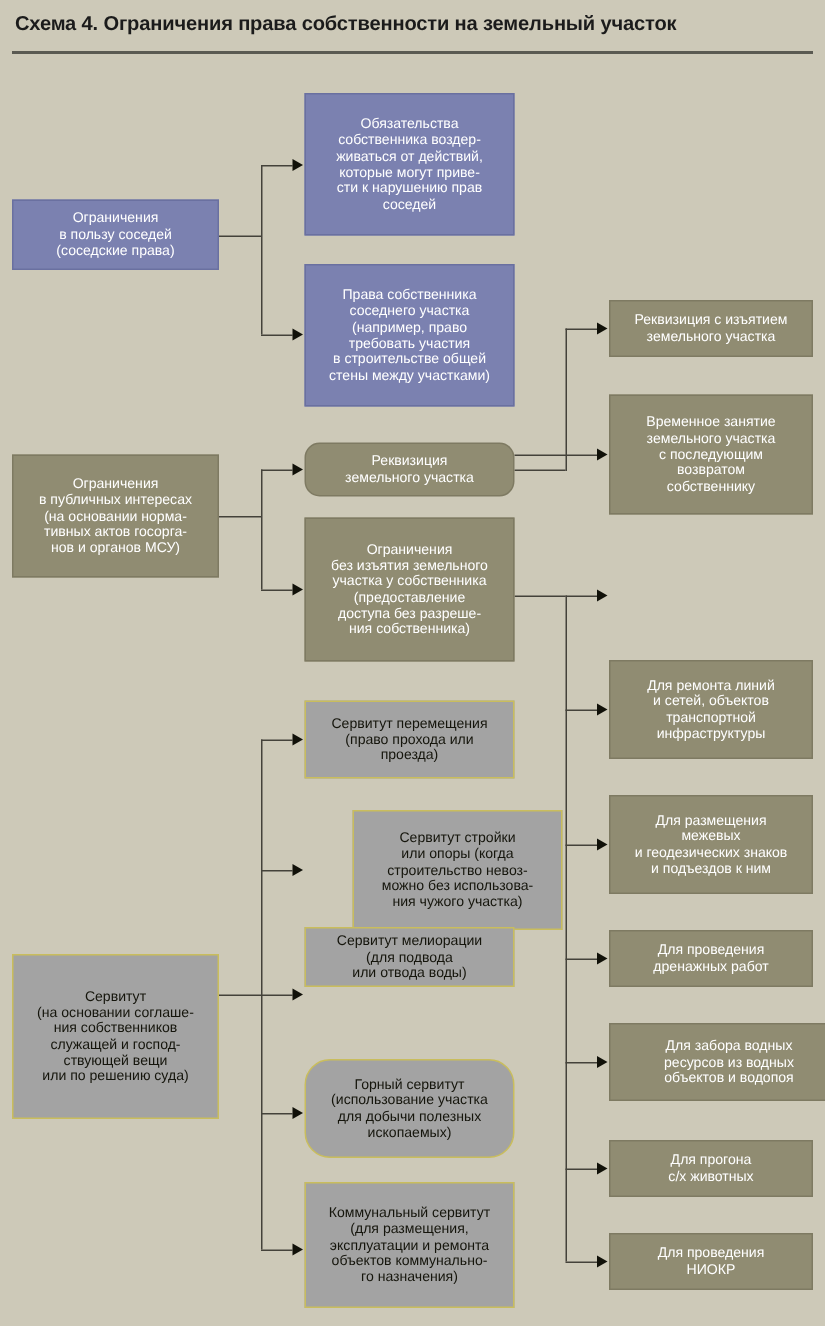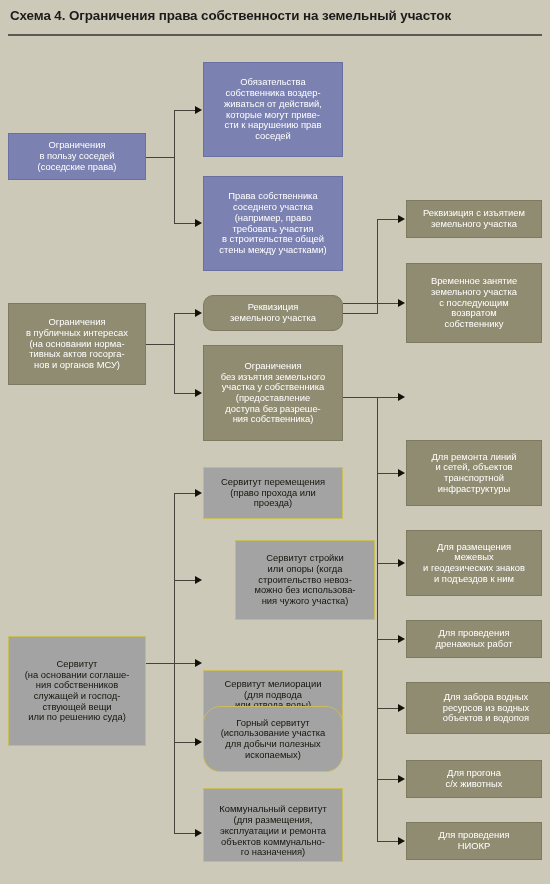--- a/index.html
+++ b/index.html
@@ -97,29 +97,29 @@
   </div>
 
   <div class="box yellow" style="left:203px;top:467px;width:140px;height:52px;">
     <span>Сервитут перемещения<br>(право прохода или<br>проезда)</span>
   </div>
 
   <div class="box yellow" style="left:203px;top:540px;width:140px;height:80px;margin-left:32px;">
     <span>Сервитут стройки<br>или опоры (когда<br>строительство невоз-<br>можно без использова-<br>ния чужого участка)</span>
   </div>
 
-  <div class="box yellow" style="left:203px;top:670px;width:140px;height:50px;">
+  <div class="box yellow" style="left:203px;top:618px;width:140px;height:40px;">
     <span>Сервитут мелиорации<br>(для подвода<br>или отвода воды)</span>
   </div>
 
   <div class="box yellow" style="left:203px;top:706px;width:140px;height:66px;border-radius:17px;">
     <span>Горный сервитут<br>(использование участка<br>для добычи полезных<br>ископаемых)</span>
   </div>
 
-  <div class="box yellow" style="left:203px;top:788px;width:140px;height:74px;align-items:flex-end;">
+  <div class="box yellow" style="left:203px;top:788px;width:140px;height:84px;">
     <span>Коммунальный сервитут<br>(для размещения,<br>эксплуатации и ремонта<br>объектов коммунально-<br>го назначения)</span>
   </div>
 
   <div class="box olive" style="left:406px;top:200px;width:136px;height:38px;">
     <span>Реквизиция с изъятием<br>земельного участка</span>
   </div>
 
   <div class="box olive" style="left:406px;top:263px;width:136px;height:80px;">
     <span>Временное занятие<br>земельного участка<br>с последующим<br>возвратом<br>собственнику</span>
   </div>

